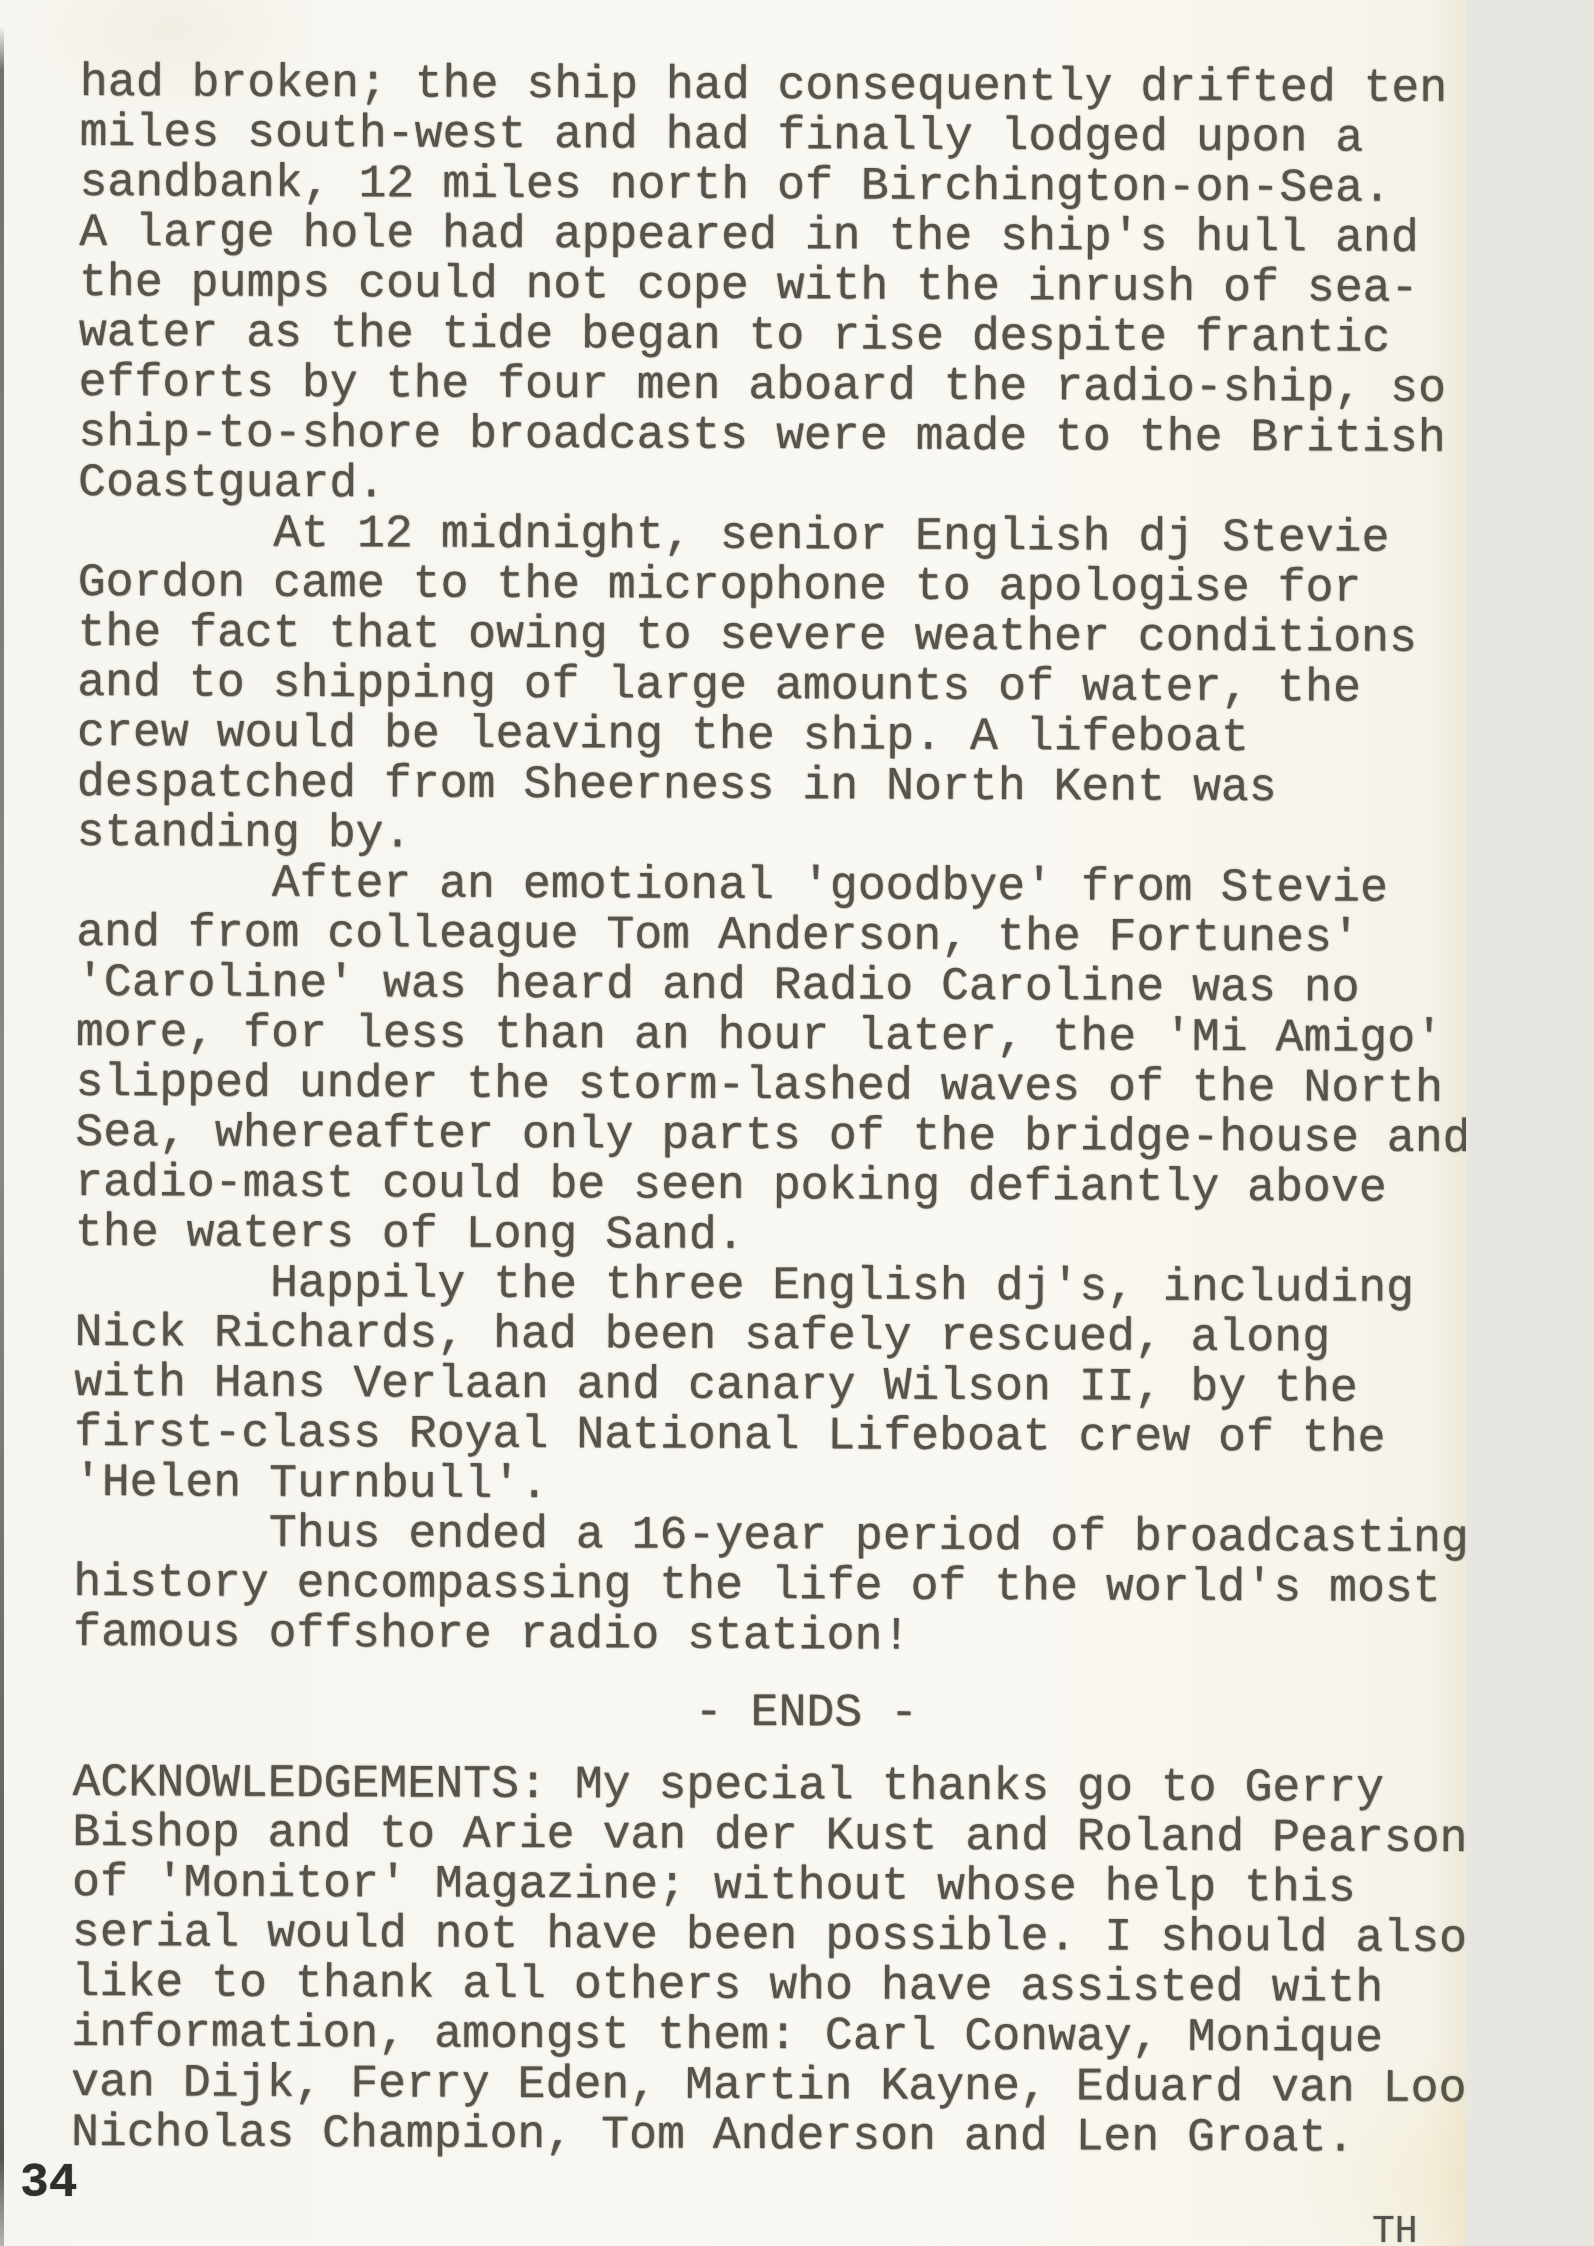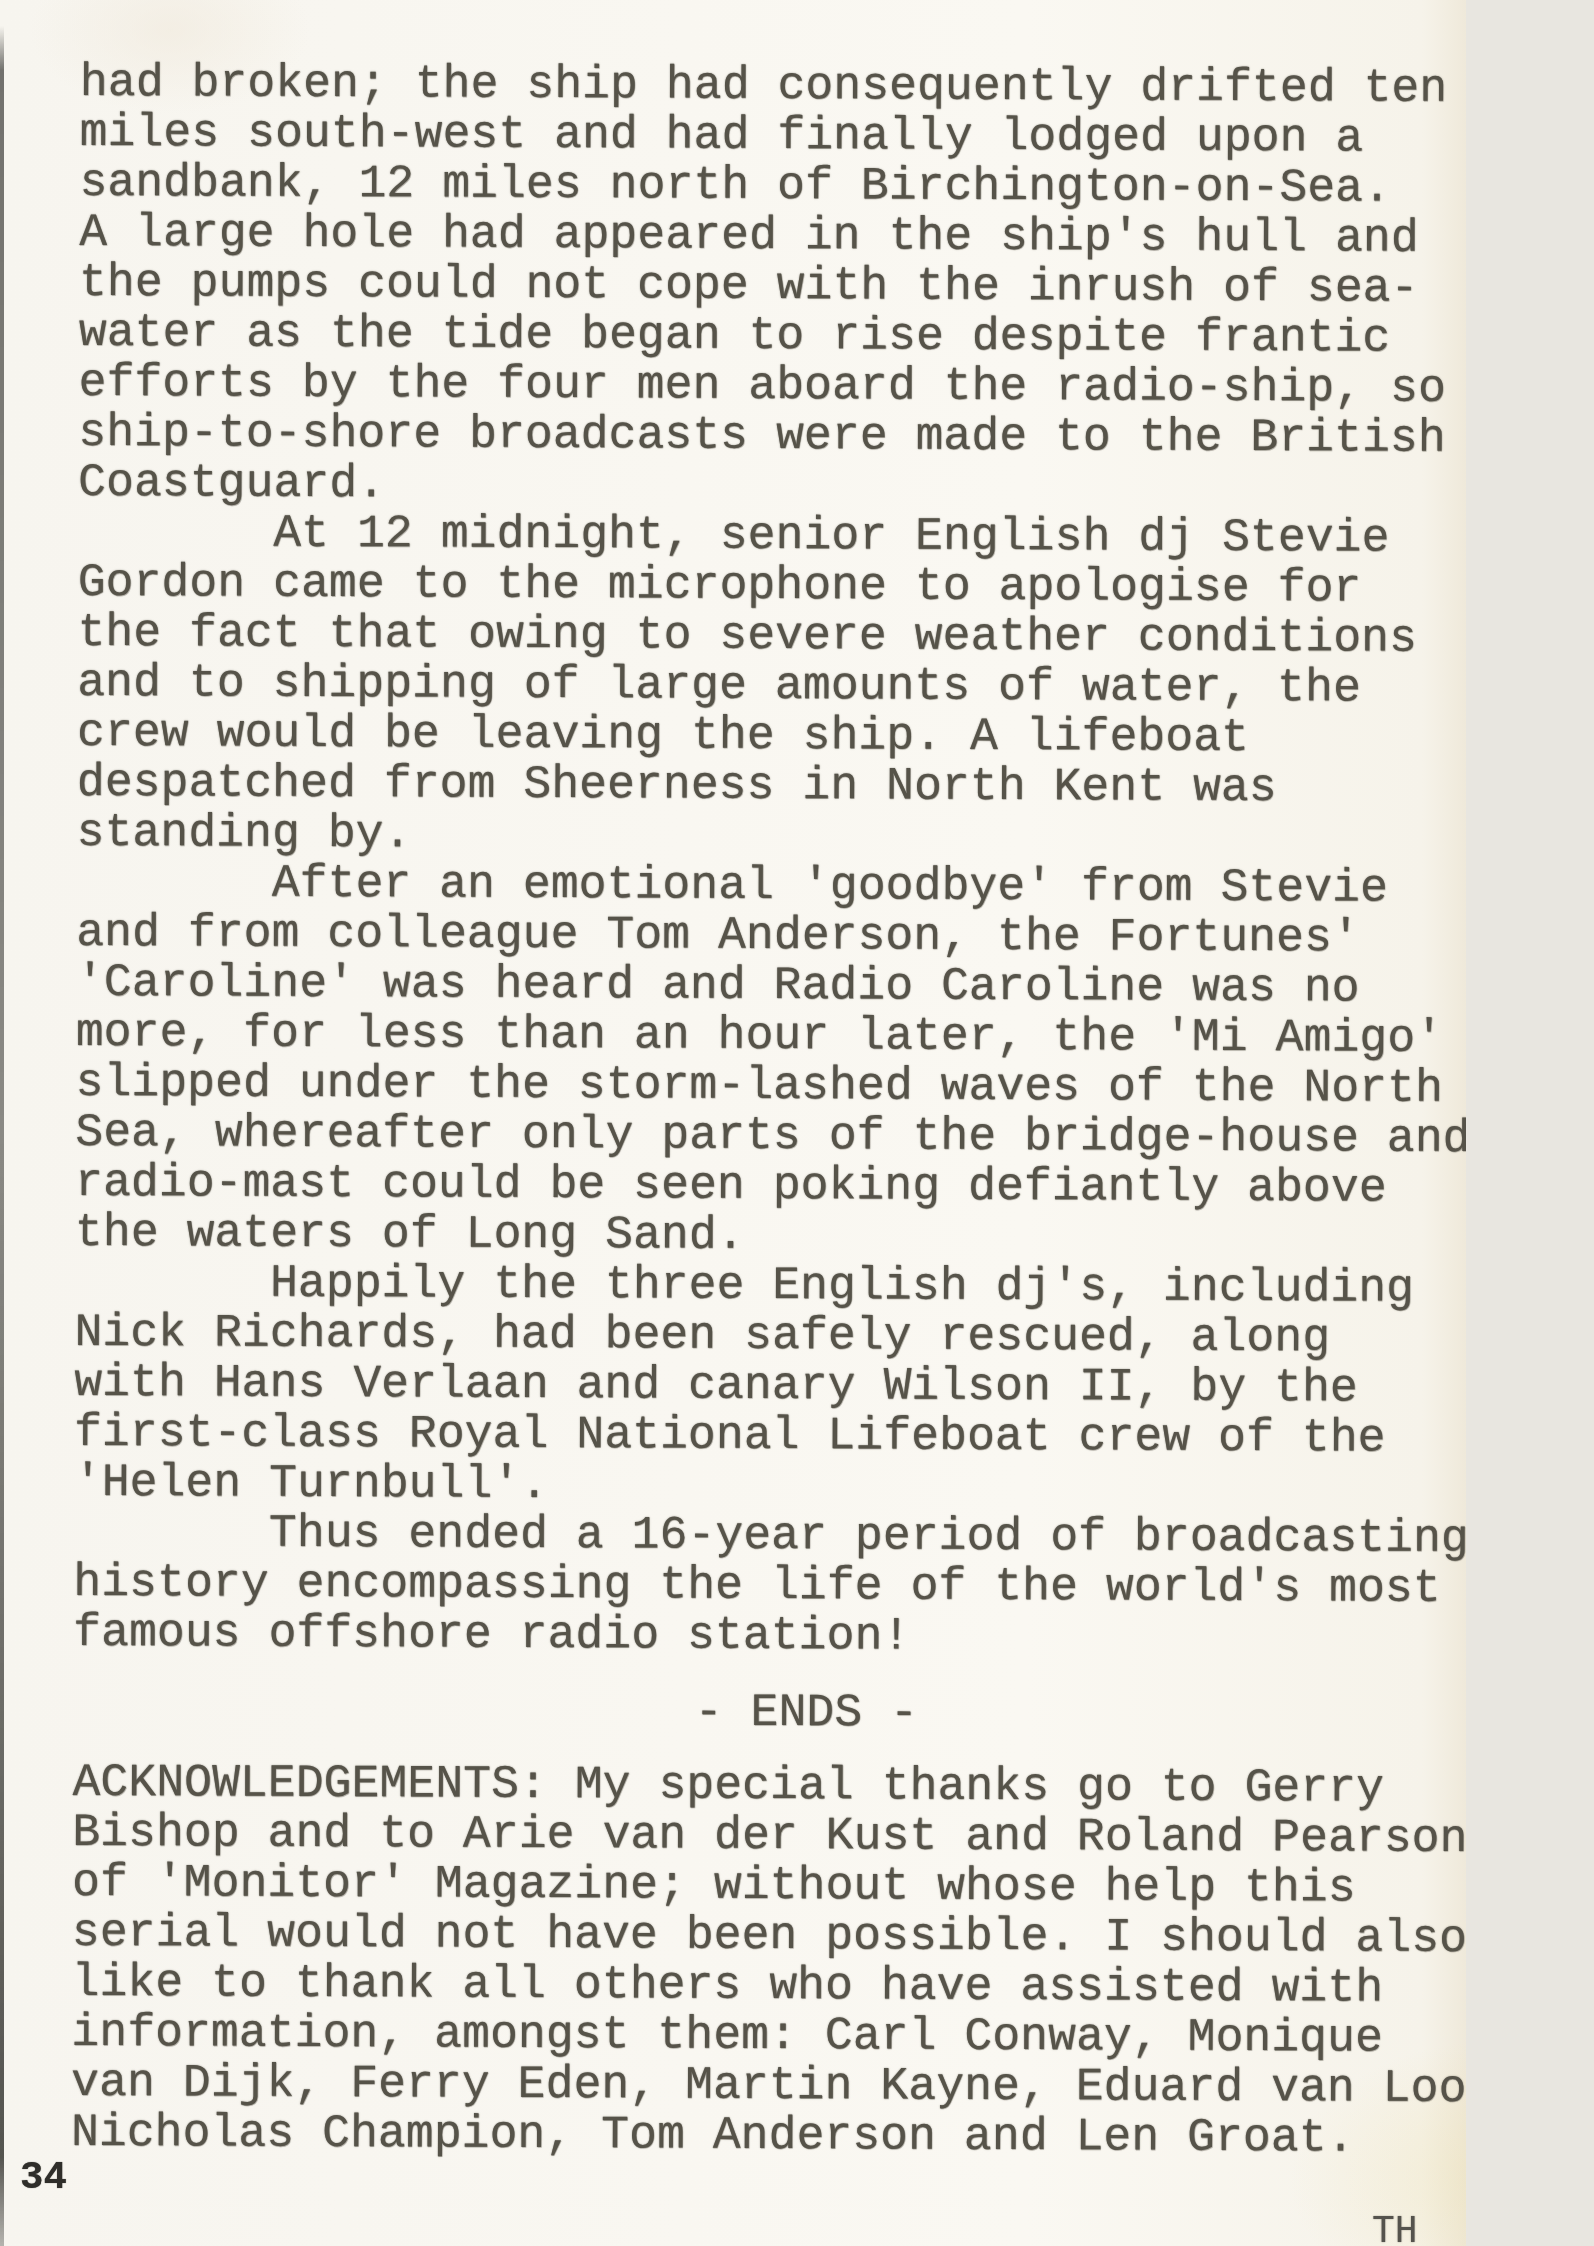--- a/index.html
+++ b/index.html
@@ -31,21 +31,21 @@
     font-size:46.5px;line-height:50px;
     color:#565349;
     text-shadow:0 0 1.6px rgba(86,83,73,0.7), 0.6px 0.8px 0.5px rgba(120,116,105,0.4);
     transform:rotate(0.25deg);
     transform-origin:0 0;
   }
   .line{white-space:pre;}
   .ends-line{white-space:pre;padding-left:622px;margin-top:27px;margin-bottom:23px;}
   .page-number{
     position:absolute;left:20px;top:2156px;
-    font-weight:700;font-size:39px;color:#2f2e2a;
+    font-weight:700;font-size:48px;color:#2f2e2a;
     text-shadow:0 0 1px rgba(40,40,35,0.8);
   }
   .initials{
     position:absolute;left:1372px;top:2166px;
     font-size:38px;color:#55534d;
     text-shadow:0 0 1.6px rgba(86,83,73,0.6);
     margin-top:44px;
   }
 </style>
 </head>

